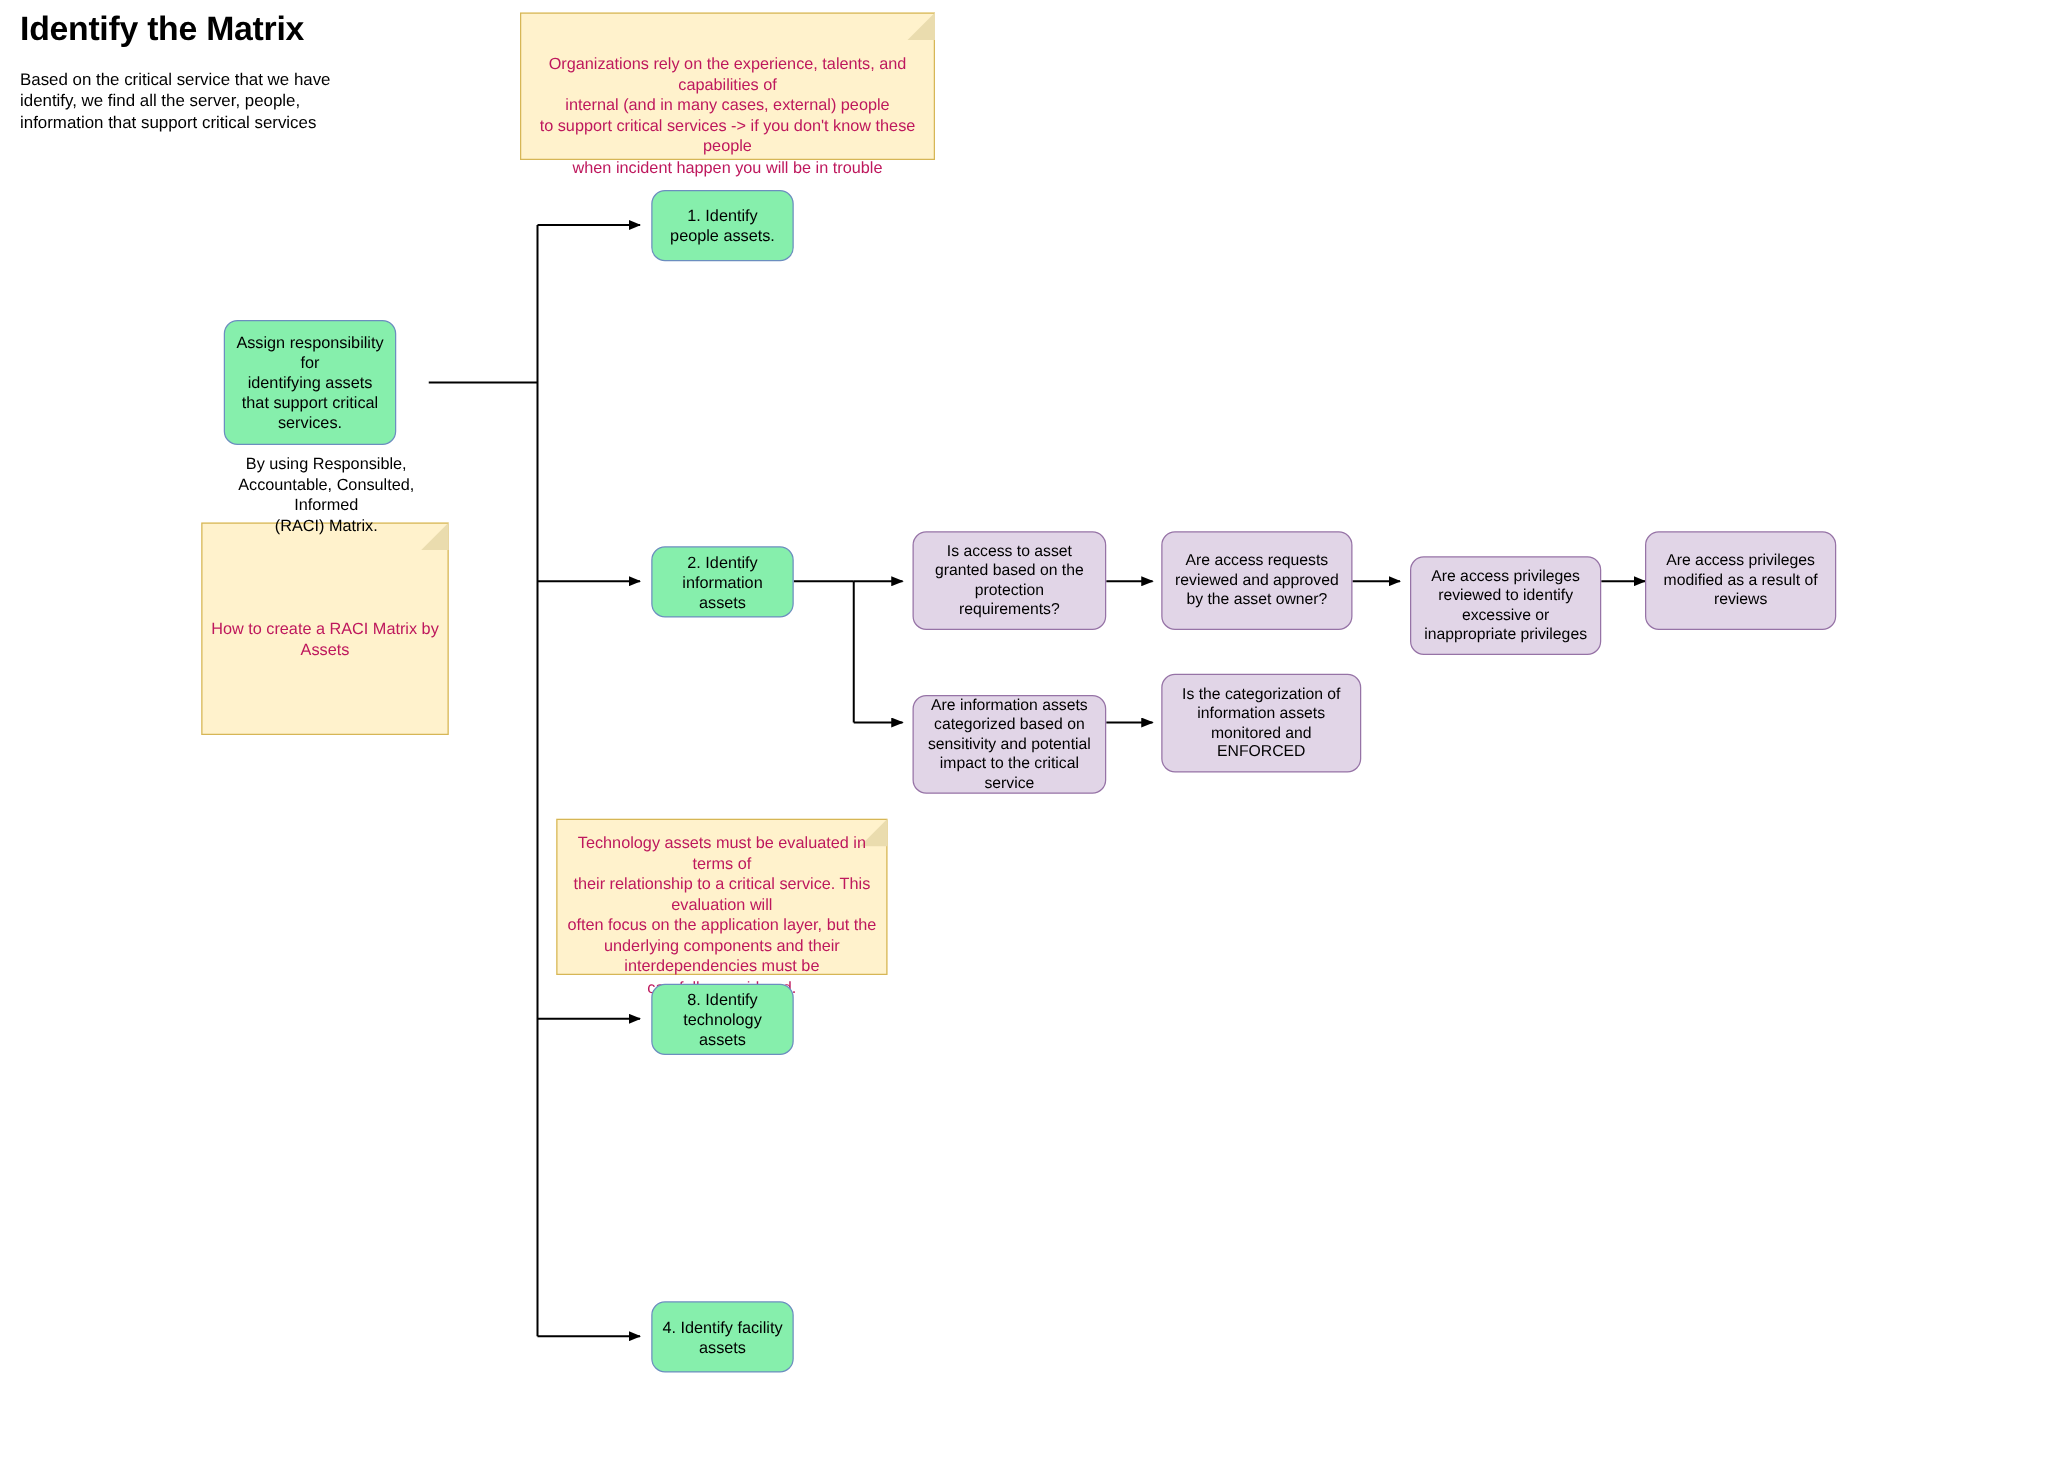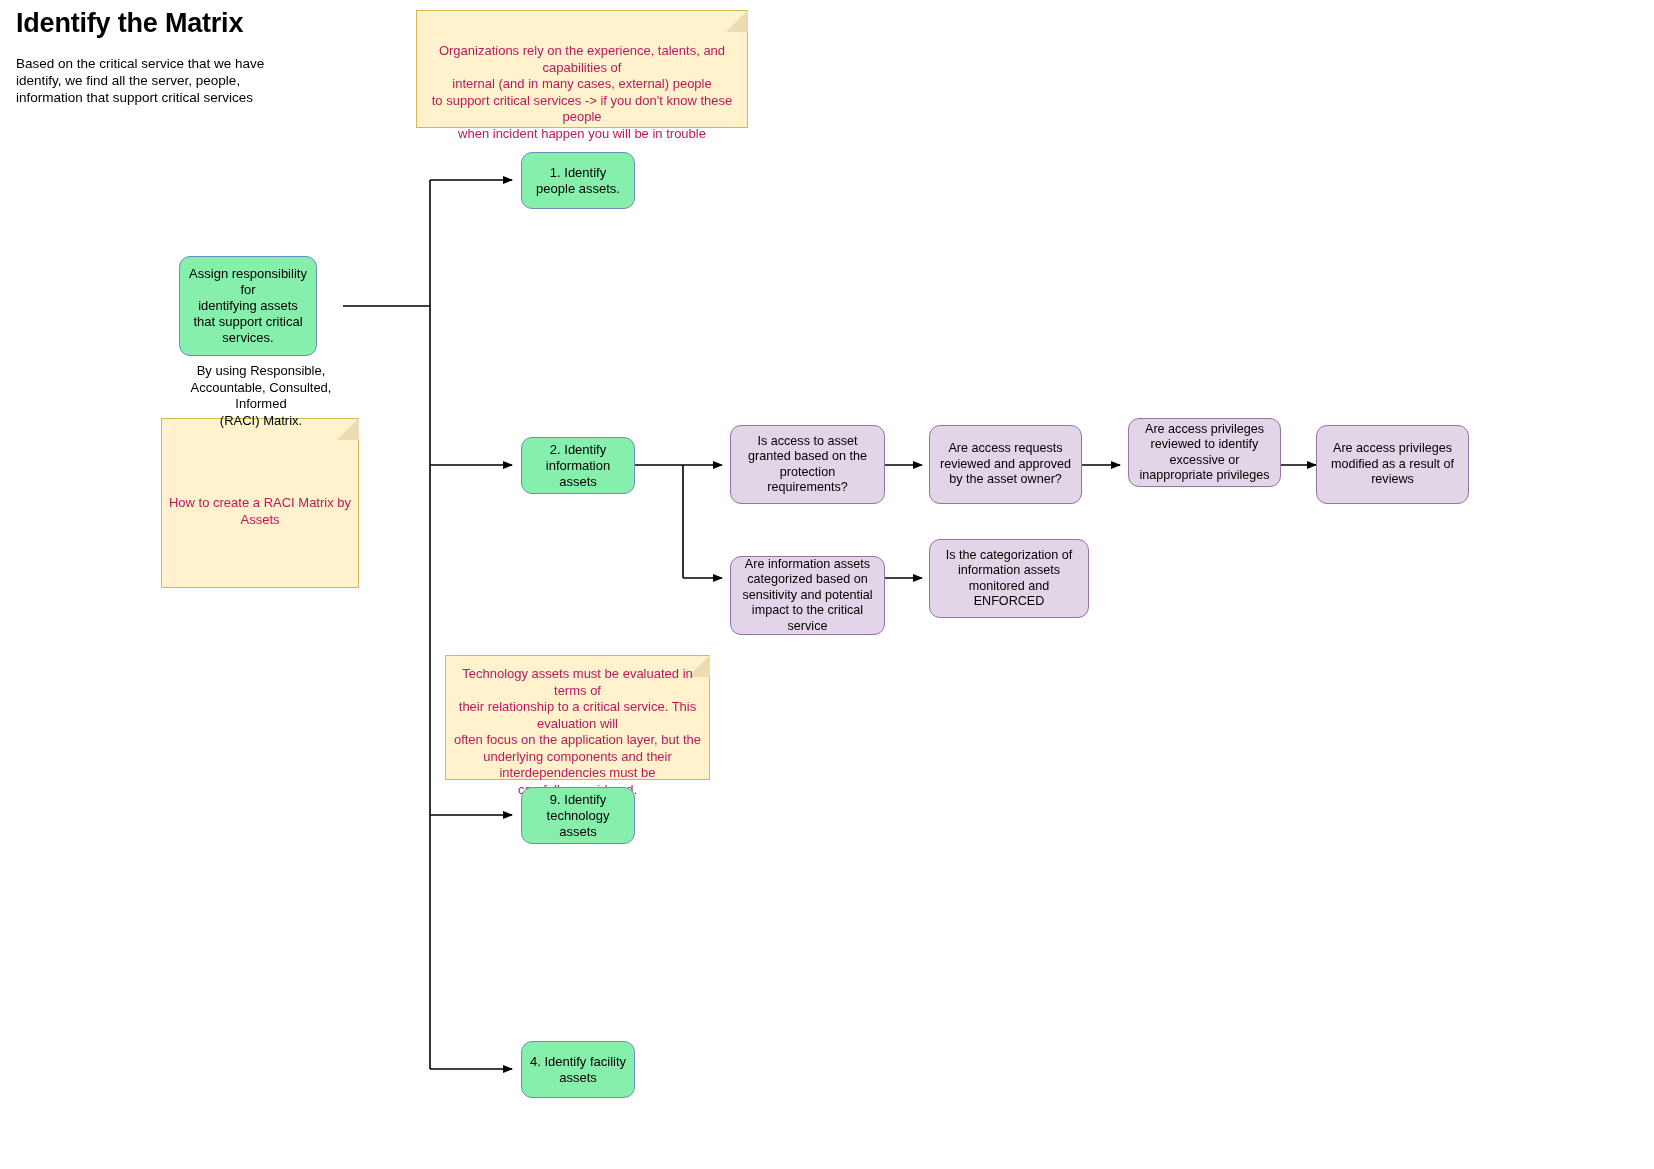--- a/index.html
+++ b/index.html
@@ -108,36 +108,36 @@
 
   <div class="node blue" style="left:521px;top:152px;width:114px;height:57px;">
     <span>1. Identify people assets.</span>
   </div>
 
   <div class="node blue" style="left:521px;top:437px;width:114px;height:57px;">
     <span>2. Identify information assets</span>
   </div>
 
   <div class="node blue" style="left:521px;top:787px;width:114px;height:57px;">
-    <span>9. Identify technology assets</span>
+    <span>8. Identify technology assets</span>
   </div>
 
   <div class="node blue" style="left:521px;top:1041px;width:114px;height:57px;">
     <span>4. Identify facility assets</span>
   </div>
 
   <div class="node purple" style="left:730px;top:425px;width:155px;height:79px;">
     <span>Is access to asset granted based on the protection requirements?</span>
   </div>
 
   <div class="node purple" style="left:929px;top:425px;width:153px;height:79px;">
     <span>Are access requests reviewed and approved by the asset owner?</span>
   </div>
 
-  <div class="node purple" style="left:1128px;top:418px;width:153px;height:69px;">
+  <div class="node purple" style="left:1128px;top:445px;width:153px;height:79px;">
     <span>Are access privileges reviewed to identify excessive or inappropriate privileges</span>
   </div>
 
   <div class="node purple" style="left:1316px;top:425px;width:153px;height:79px;">
     <span>Are access privileges modified as a result of reviews</span>
   </div>
 
   <div class="node purple" style="left:730px;top:556px;width:155px;height:79px;">
     <span>Are information assets categorized based on sensitivity and potential impact to the critical service</span>
   </div>

